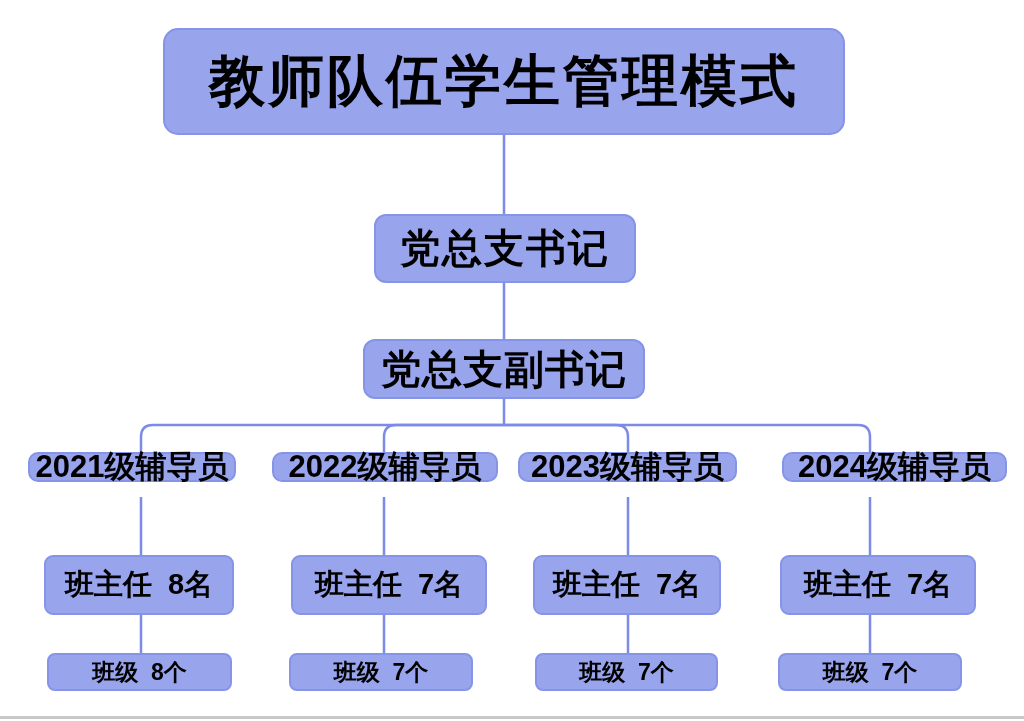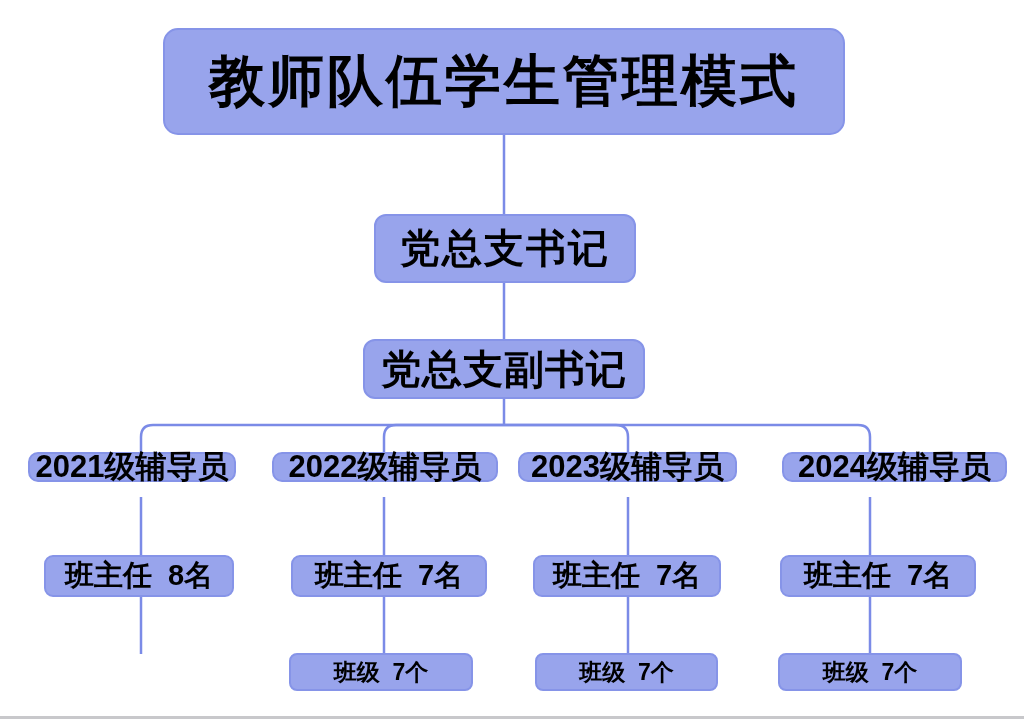--- a/index.html
+++ b/index.html
@@ -56,21 +56,21 @@
     border-radius: 12px;
     font-size: 40px;
     letter-spacing: 1px;
   }
   .box-counselor {
     top: 452px; height: 30px;
     border-radius: 10px;
     font-size: 31px;
   }
   .box-teachers {
-    top: 555px; height: 42px;
+    top: 555px; height: 60px;
     border-radius: 9px;
     font-size: 29px;
   }
   .box-classes {
     top: 653px; height: 38px;
     border-radius: 8px;
     font-size: 23px;
   }
   .c1.box-counselor { left: 28px;  width: 208px; }
   .c2.box-counselor { left: 272px; width: 226px; }
@@ -125,20 +125,21 @@
   </svg>
 
   <div class="box box-title">教师队伍学生管理模式</div>
 
   <div class="box box-l3">党总支副书记</div>
 
   <div class="box box-l2">党总支书记</div>
 
   <div class="box box-counselor c1">2021级辅导员</div>
   <div class="box box-teachers c1">班主任  8名</div>
+  <div class="box box-classes c1">班级  8个</div>
 
   <div class="box box-counselor c2">2022级辅导员</div>
   <div class="box box-teachers c2">班主任  7名</div>
   <div class="box box-classes c2">班级  7个</div>
 
   <div class="box box-counselor c3">2023级辅导员</div>
   <div class="box box-teachers c3">班主任  7名</div>
   <div class="box box-classes c3">班级  7个</div>
 
   <div class="box box-counselor c4">2024级辅导员</div>

